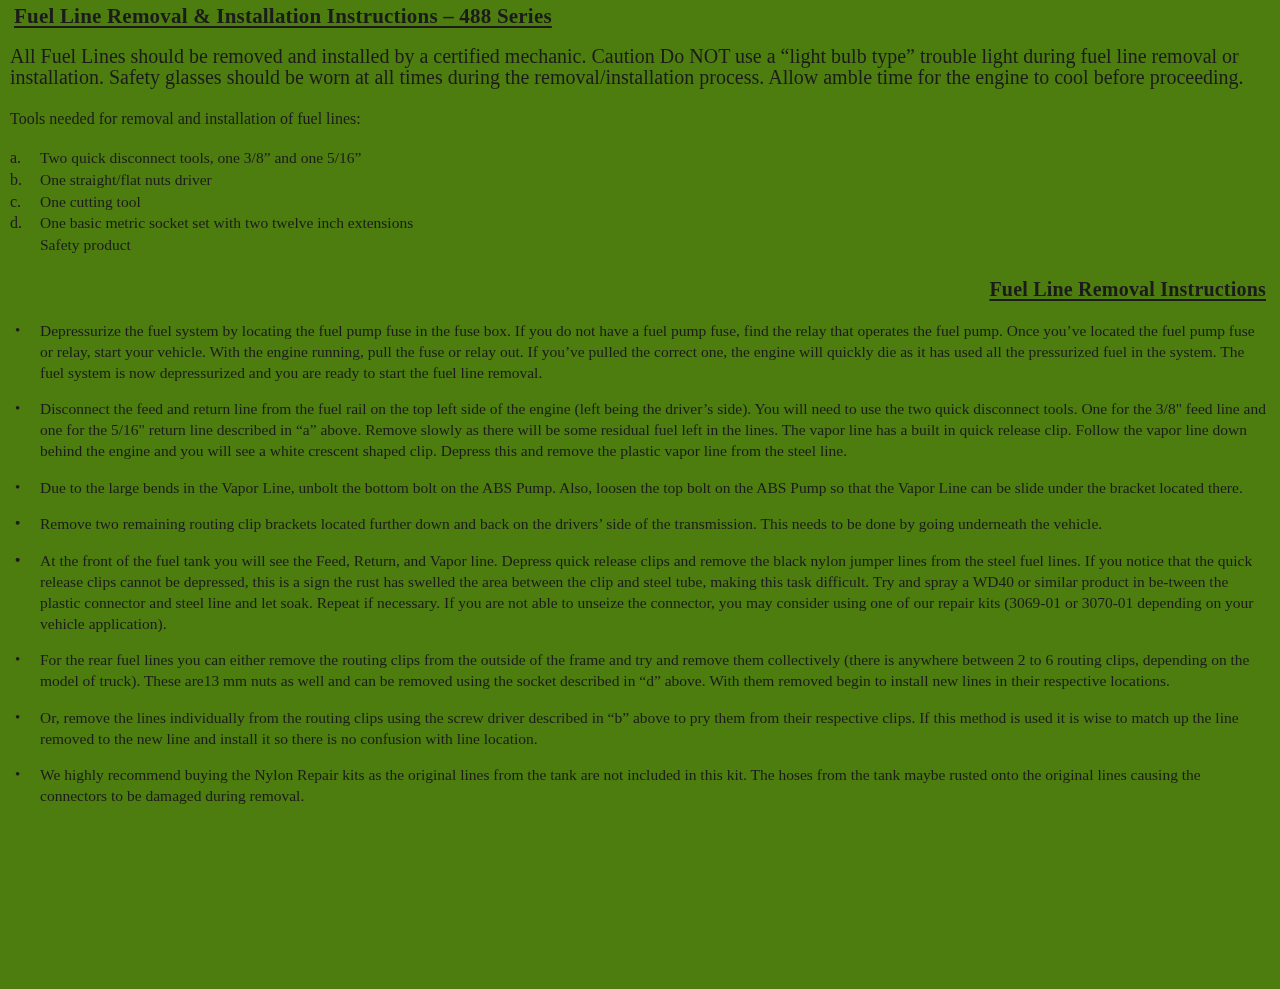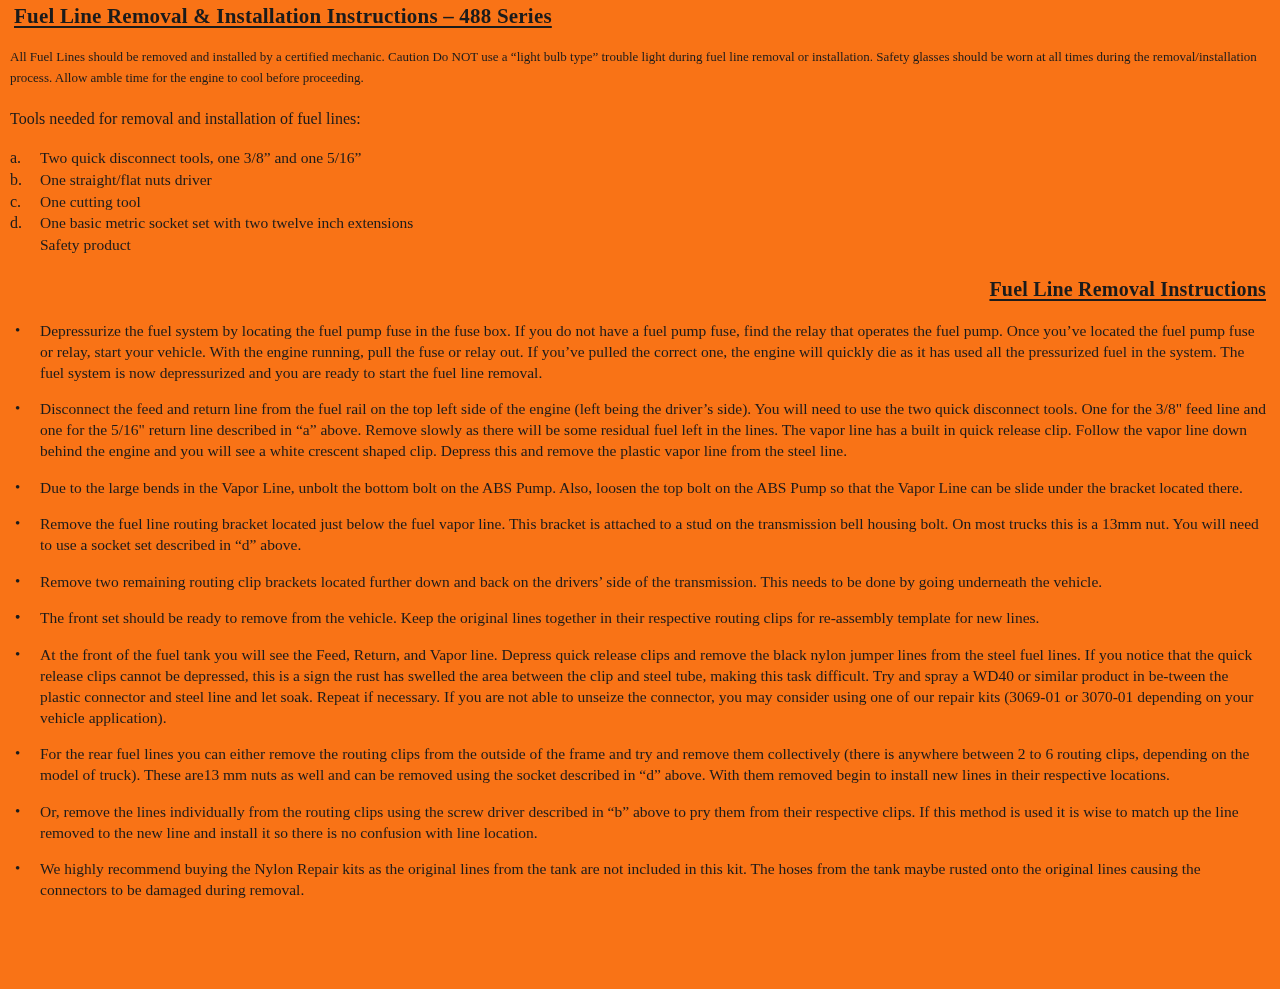--- a/index.html
+++ b/index.html
@@ -12,33 +12,33 @@
     height: 989px;
     overflow: hidden;
     font-family: "Liberation Serif", "DejaVu Serif", serif;
     color: #1b1b1b;
   }
   .page {
     box-sizing: border-box;
     width: 1280px;
     height: 989px;
     padding: 3px 14px 0 10px;
-    background: #f97316;
+    background: #4d7c0f;
   }
   .doc-title {
     font-size: 21px;
     font-weight: bold;
     text-decoration: underline;
     text-decoration-thickness: 2px;
     text-underline-offset: 3px;
     margin: 1px 0 0 4px;
     letter-spacing: 0.2px;
   }
   .para {
-    font-size: 13px;
+    font-size: 20px;
     line-height: 21px;
     margin: 17px 0 0 0;
   }
   .tools-heading {
     font-size: 16px;
     line-height: 21px;
     margin: 20px 0 0 0;
   }
   .tools-list {
     margin: 18px 0 0 0;
@@ -135,35 +135,33 @@
         <span>Disconnect the feed and return line from the fuel rail on the top left side of the engine (left being the driver’s side). You will need to use the two quick disconnect tools. One for the 3/8" feed line and one for the 5/16" return line described in “a” above. Remove slowly as there will be some residual fuel left in the lines. The vapor line has a built in quick release clip. Follow the vapor line down behind the engine and you will see a white crescent shaped clip. Depress this and remove the plastic vapor line from the steel line.</span>
       </div>
 
       <div class="bullet-item">
         <span class="bullet-glyph">•</span>
         <span>Due to the large bends in the Vapor Line, unbolt the bottom bolt on the ABS Pump. Also, loosen the top bolt on the ABS Pump so that the Vapor Line can be slide under the bracket located there.</span>
       </div>
 
       <div class="bullet-item">
         <span class="bullet-glyph">•</span>
-        <span>Remove the fuel line routing bracket located just below the fuel vapor line. This bracket is attached to a stud on the transmission bell housing bolt. On most trucks this is a 13mm nut. You will need to use a socket set described in “d” above.</span>
       </div>
 
       <div class="bullet-item">
         <span class="bullet-glyph">•</span>
         <span>Remove two remaining routing clip brackets located further down and back on the drivers’ side of the transmission. This needs to be done by going underneath the vehicle.</span>
       </div>
 
       <div class="bullet-item">
         <span class="bullet-glyph">•</span>
       </div>
 
       <div class="bullet-item">
         <span class="bullet-glyph">•</span>
-        <span>The front set should be ready to remove from the vehicle. Keep the original lines together in their respective routing clips for re-assembly template for new lines.</span>
       </div>
 
       <div class="bullet-item">
         <span class="bullet-glyph">•</span>
         <span>At the front of the fuel tank you will see the Feed, Return, and Vapor line. Depress quick release clips and remove the black nylon jumper lines from the steel fuel lines. If you notice that the quick release clips cannot be depressed, this is a sign the rust has swelled the area between the clip and steel tube, making this task difficult. Try and spray a WD40 or similar product in be-tween the plastic connector and steel line and let soak. Repeat if necessary. If you are not able to unseize the connector, you may consider using one of our repair kits (3069-01 or 3070-01 depending on your vehicle application).</span>
       </div>
 
       <div class="bullet-item">
         <span class="bullet-glyph">•</span>
         <span>For the rear fuel lines you can either remove the routing clips from the outside of the frame and try and remove them collectively (there is anywhere between 2 to 6 routing clips, depending on the model of truck). These are13 mm nuts as well and can be removed using the socket described in “d” above. With them removed begin to install new lines in their respective locations.</span>

